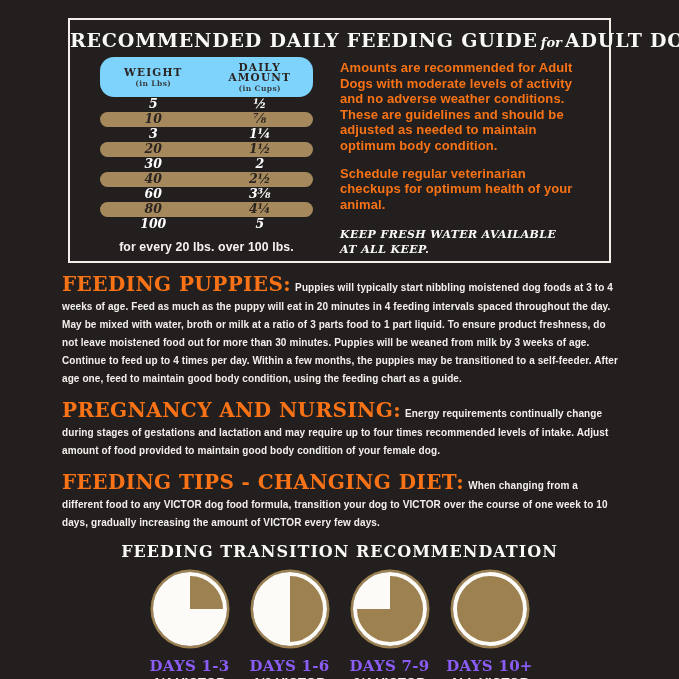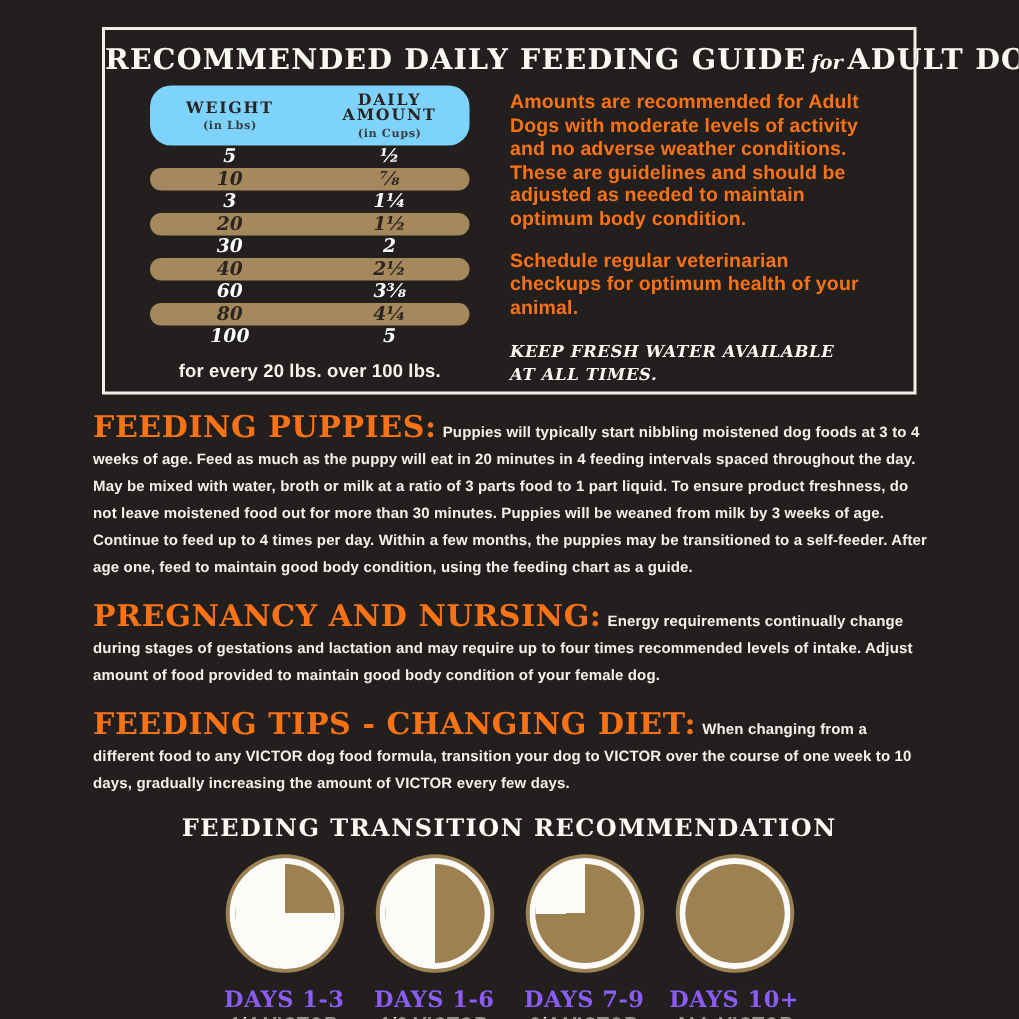--- a/index.html
+++ b/index.html
@@ -171,21 +171,21 @@
       <div class="ft-note">
         <div>for every 20 lbs. over 100 lbs.</div>
       </div>
     </div>
 
     <div class="info-col">
       <p>Amounts are recommended for Adult Dogs with moderate levels of activity and no adverse weather conditions. These are guidelines and should be adjusted as needed to maintain optimum body condition.</p>
       <p>Schedule regular veterinarian checkups for optimum health of your animal.</p>
       <div class="water">
         <div>KEEP FRESH WATER AVAILABLE</div>
-        <div>AT ALL TIMES.</div>
+        <div>AT ALL KEEP.</div>
       </div>
     </div>
   </div>
 </div>
 
 <div class="sections">
   <div class="section">
     <span class="sec-heading">FEEDING PUPPIES:</span><span class="body-text">Puppies will typically start nibbling moistened dog foods at 3 to 4 weeks of age. Feed as much as the puppy will eat in 20 minutes in 4 feeding intervals spaced throughout the day. May be mixed with water, broth or milk at a ratio of 3 parts food to 1 part liquid. To ensure product freshness, do not leave moistened food out for more than 30 minutes. Puppies will be weaned from milk by 3 weeks of age. Continue to feed up to 4 times per day. Within a few months, the puppies may be transitioned to a self-feeder. After age one, feed to maintain good body condition, using the feeding chart as a guide.</span>
   </div>
   <div class="section">

